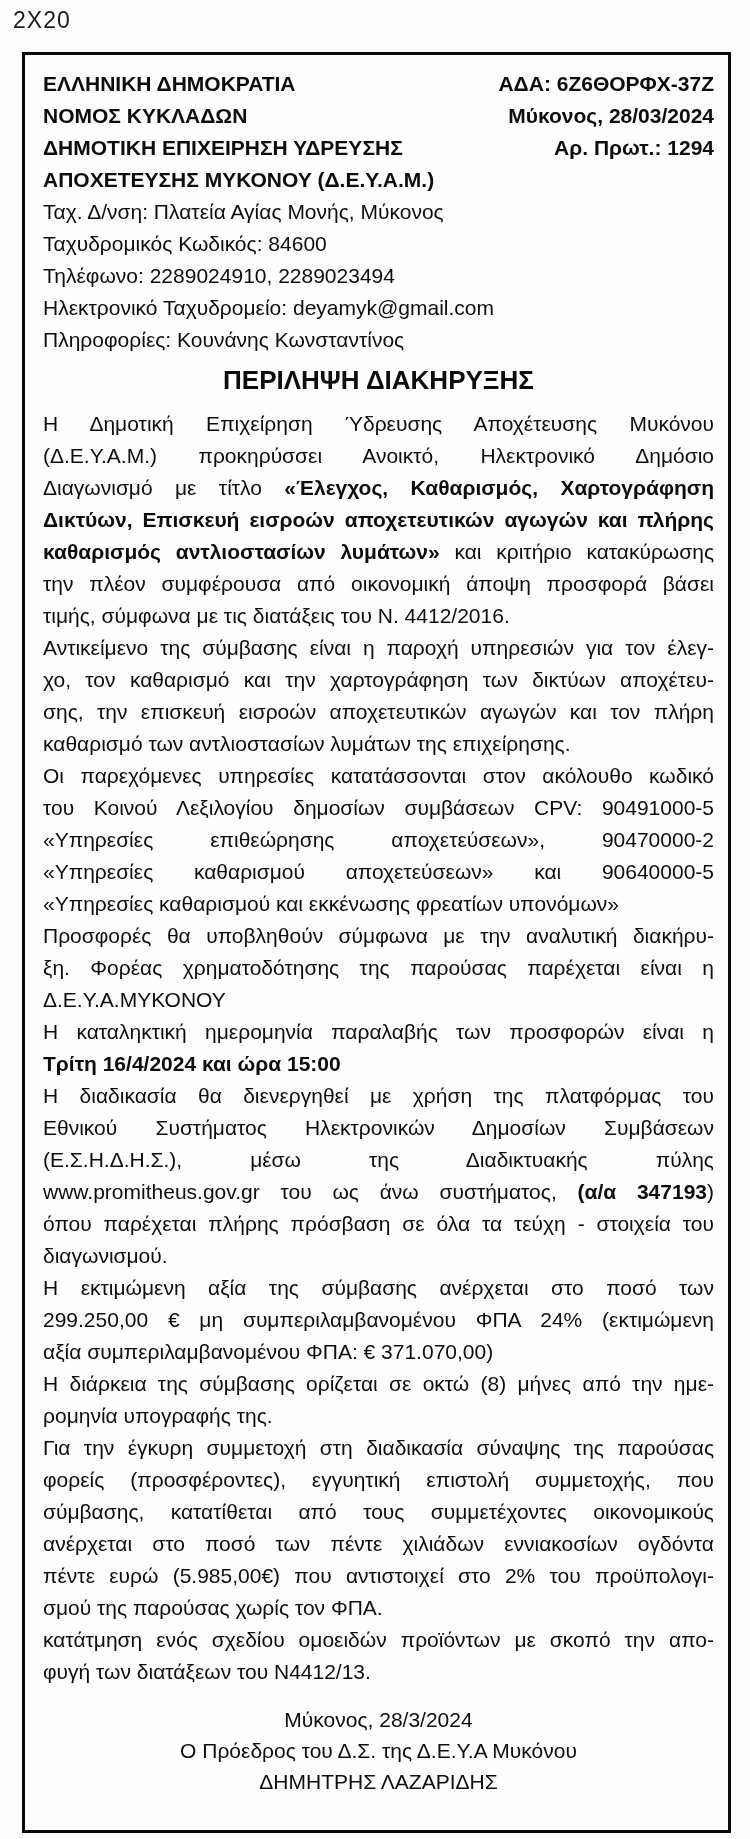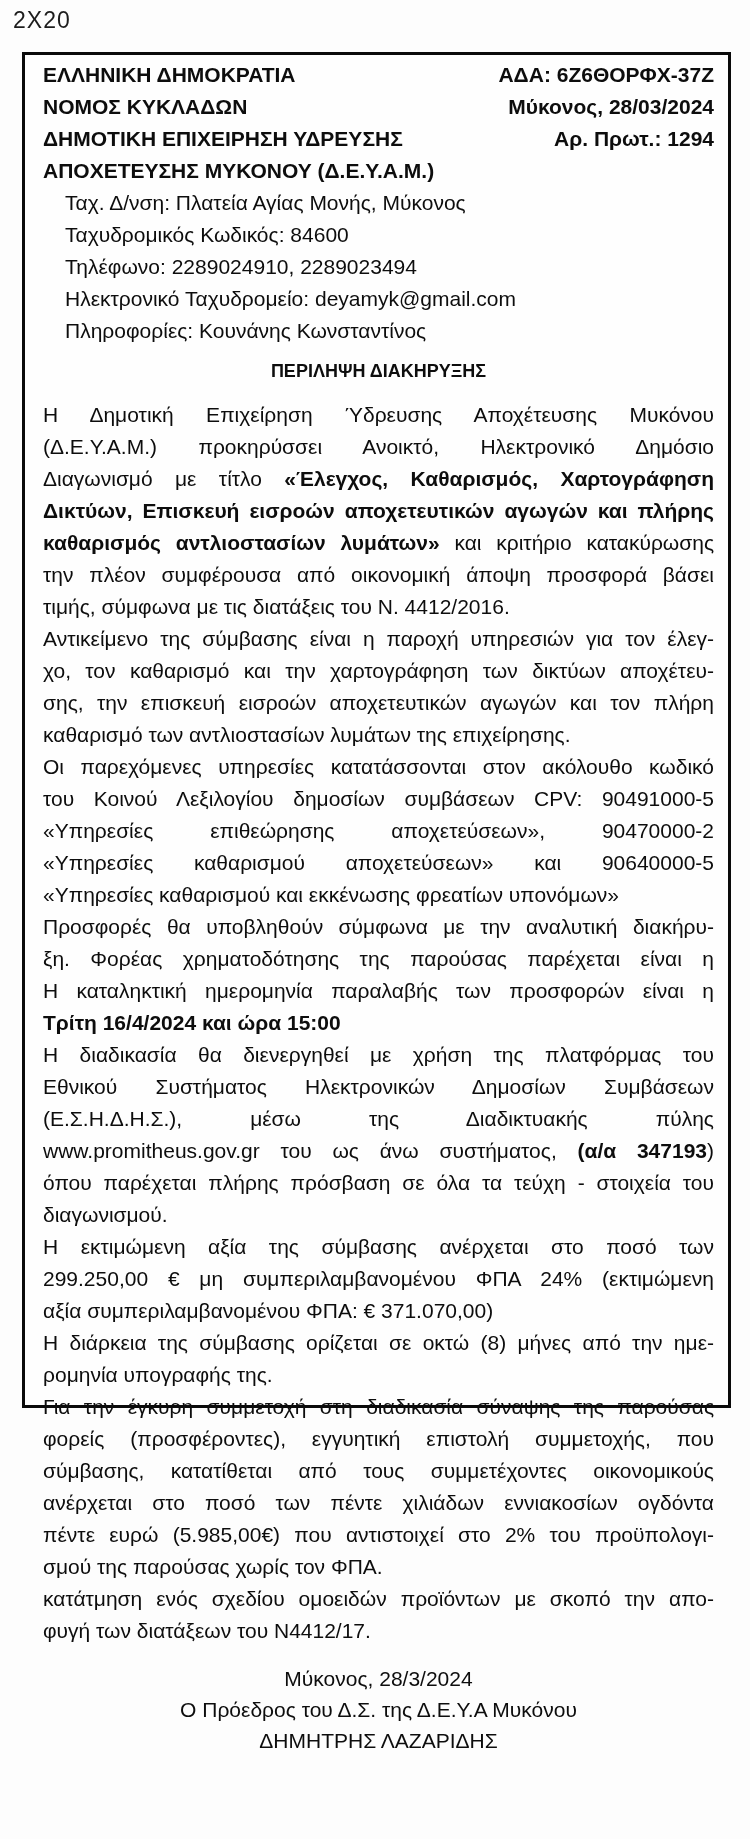--- a/index.html
+++ b/index.html
@@ -10,34 +10,34 @@
     color:#0d0d0d;
     font-family:"Liberation Sans",sans-serif;
     overflow:hidden;
   }
   .corner-label{
     position:absolute;left:13px;top:7px;
     font-size:23px;letter-spacing:1px;color:#1c1c1c;
   }
   .doc-box{
     position:absolute;left:22px;top:52px;
-    width:709px;height:1356px;
+    width:709px;height:1781px;
     box-sizing:border-box;
     border:3px solid #0a0a0a;
     background:#fefefe;
-    padding:4px 14px 0 18px;
+    padding:13px 14px 0 18px;
   }
   .letterhead{
     display:flex;justify-content:space-between;align-items:flex-start;
     font-weight:bold;font-size:21px;line-height:32px;
   }
   .letterhead .lh-right{text-align:right;}
-  .contact-block{font-size:21px;line-height:32px;margin-left:22px;}
+  .contact-block{font-size:21px;line-height:32px;}
   .doc-title{
-    text-align:center;font-weight:bold;font-size:18px;
+    text-align:center;font-weight:bold;font-size:26px;
     margin-top:9px;line-height:30px;
   }
   .body-block{
     margin-top:13px;
     font-size:21px;line-height:32px;
   }
   .body-block .aj{text-align:justify;text-align-last:justify;}
   .body-block .al{text-align:left;text-align-last:left;}
   .closing-block{
     margin-top:16px;text-align:center;font-weight:normal;
@@ -88,41 +88,42 @@
       <div class="aj"><span>χο, τον καθαρισμό και την χαρτογράφηση των δικτύων αποχέτευ-</span></div>
       <div class="aj"><span>σης, την επισκευή εισροών αποχετευτικών αγωγών και τον πλήρη</span></div>
       <div class="al"><span>καθαρισμό των αντλιοστασίων λυμάτων της επιχείρησης.</span></div>
       <div class="aj"><span>Οι παρεχόμενες υπηρεσίες κατατάσσονται στον ακόλουθο κωδικό</span></div>
       <div class="aj"><span>του Κοινού Λεξιλογίου δημοσίων συμβάσεων CPV: 90491000-5</span></div>
       <div class="aj"><span>«Υπηρεσίες επιθεώρησης αποχετεύσεων», 90470000-2</span></div>
       <div class="aj"><span>«Υπηρεσίες καθαρισμού αποχετεύσεων» και 90640000-5</span></div>
       <div class="al"><span>«Υπηρεσίες καθαρισμού και εκκένωσης φρεατίων υπονόμων»</span></div>
       <div class="aj"><span>Προσφορές θα υποβληθούν σύμφωνα με την αναλυτική διακήρυ-</span></div>
       <div class="aj"><span>ξη. Φορέας χρηματοδότησης της παρούσας παρέχεται είναι η</span></div>
+      <div class="al"><span>Δ.Ε.Υ.Α.ΜΥΚΟΝΟΥ</span></div>
       <div class="aj"><span>Η καταληκτική ημερομηνία παραλαβής των προσφορών είναι η</span></div>
       <div class="al"><b>Τρίτη 16/4/2024 και ώρα 15:00</b></div>
       <div class="aj"><span>Η διαδικασία θα διενεργηθεί με χρήση της πλατφόρμας του</span></div>
       <div class="aj"><span>Εθνικού Συστήματος Ηλεκτρονικών Δημοσίων Συμβάσεων</span></div>
       <div class="aj"><span>(Ε.Σ.Η.Δ.Η.Σ.), μέσω της Διαδικτυακής πύλης</span></div>
       <div class="aj"><span>www.promitheus.gov.gr του ως άνω συστήματος, </span><b>(α/α 347193</b><span>)</span></div>
       <div class="aj"><span>όπου παρέχεται πλήρης πρόσβαση σε όλα τα τεύχη - στοιχεία του</span></div>
       <div class="al"><span>διαγωνισμού.</span></div>
       <div class="aj"><span>Η εκτιμώμενη αξία της σύμβασης ανέρχεται στο ποσό των</span></div>
       <div class="aj"><span>299.250,00 € μη συμπεριλαμβανομένου ΦΠΑ 24% (εκτιμώμενη</span></div>
       <div class="al"><span>αξία συμπεριλαμβανομένου ΦΠΑ: € 371.070,00)</span></div>
       <div class="aj"><span>Η διάρκεια της σύμβασης ορίζεται σε οκτώ (8) μήνες από την ημε-</span></div>
       <div class="al"><span>ρομηνία υπογραφής της.</span></div>
       <div class="aj"><span>Για την έγκυρη συμμετοχή στη διαδικασία σύναψης της παρούσας</span></div>
       <div class="aj"><span>φορείς (προσφέροντες), εγγυητική επιστολή συμμετοχής, που</span></div>
       <div class="aj"><span>σύμβασης, κατατίθεται από τους συμμετέχοντες οικονομικούς</span></div>
       <div class="aj"><span>ανέρχεται στο ποσό των πέντε χιλιάδων εννιακοσίων ογδόντα</span></div>
       <div class="aj"><span>πέντε ευρώ (5.985,00€) που αντιστοιχεί στο 2% του προϋπολογι-</span></div>
       <div class="al"><span>σμού της παρούσας χωρίς τον ΦΠΑ.</span></div>
       <div class="aj"><span>κατάτμηση ενός σχεδίου ομοειδών προϊόντων με σκοπό την απο-</span></div>
-      <div class="al"><span>φυγή των διατάξεων του Ν4412/17.</span></div>
+      <div class="al"><span>φυγή των διατάξεων του Ν4412/13.</span></div>
     </div>
 
   <div class="closing-block">
       <div>Μύκονος, 28/3/2024</div>
       <div>Ο Πρόεδρος του Δ.Σ. της Δ.Ε.Υ.Α Μυκόνου</div>
       <div>ΔΗΜΗΤΡΗΣ ΛΑΖΑΡΙΔΗΣ</div>
     </div>
 
 </div>
 

